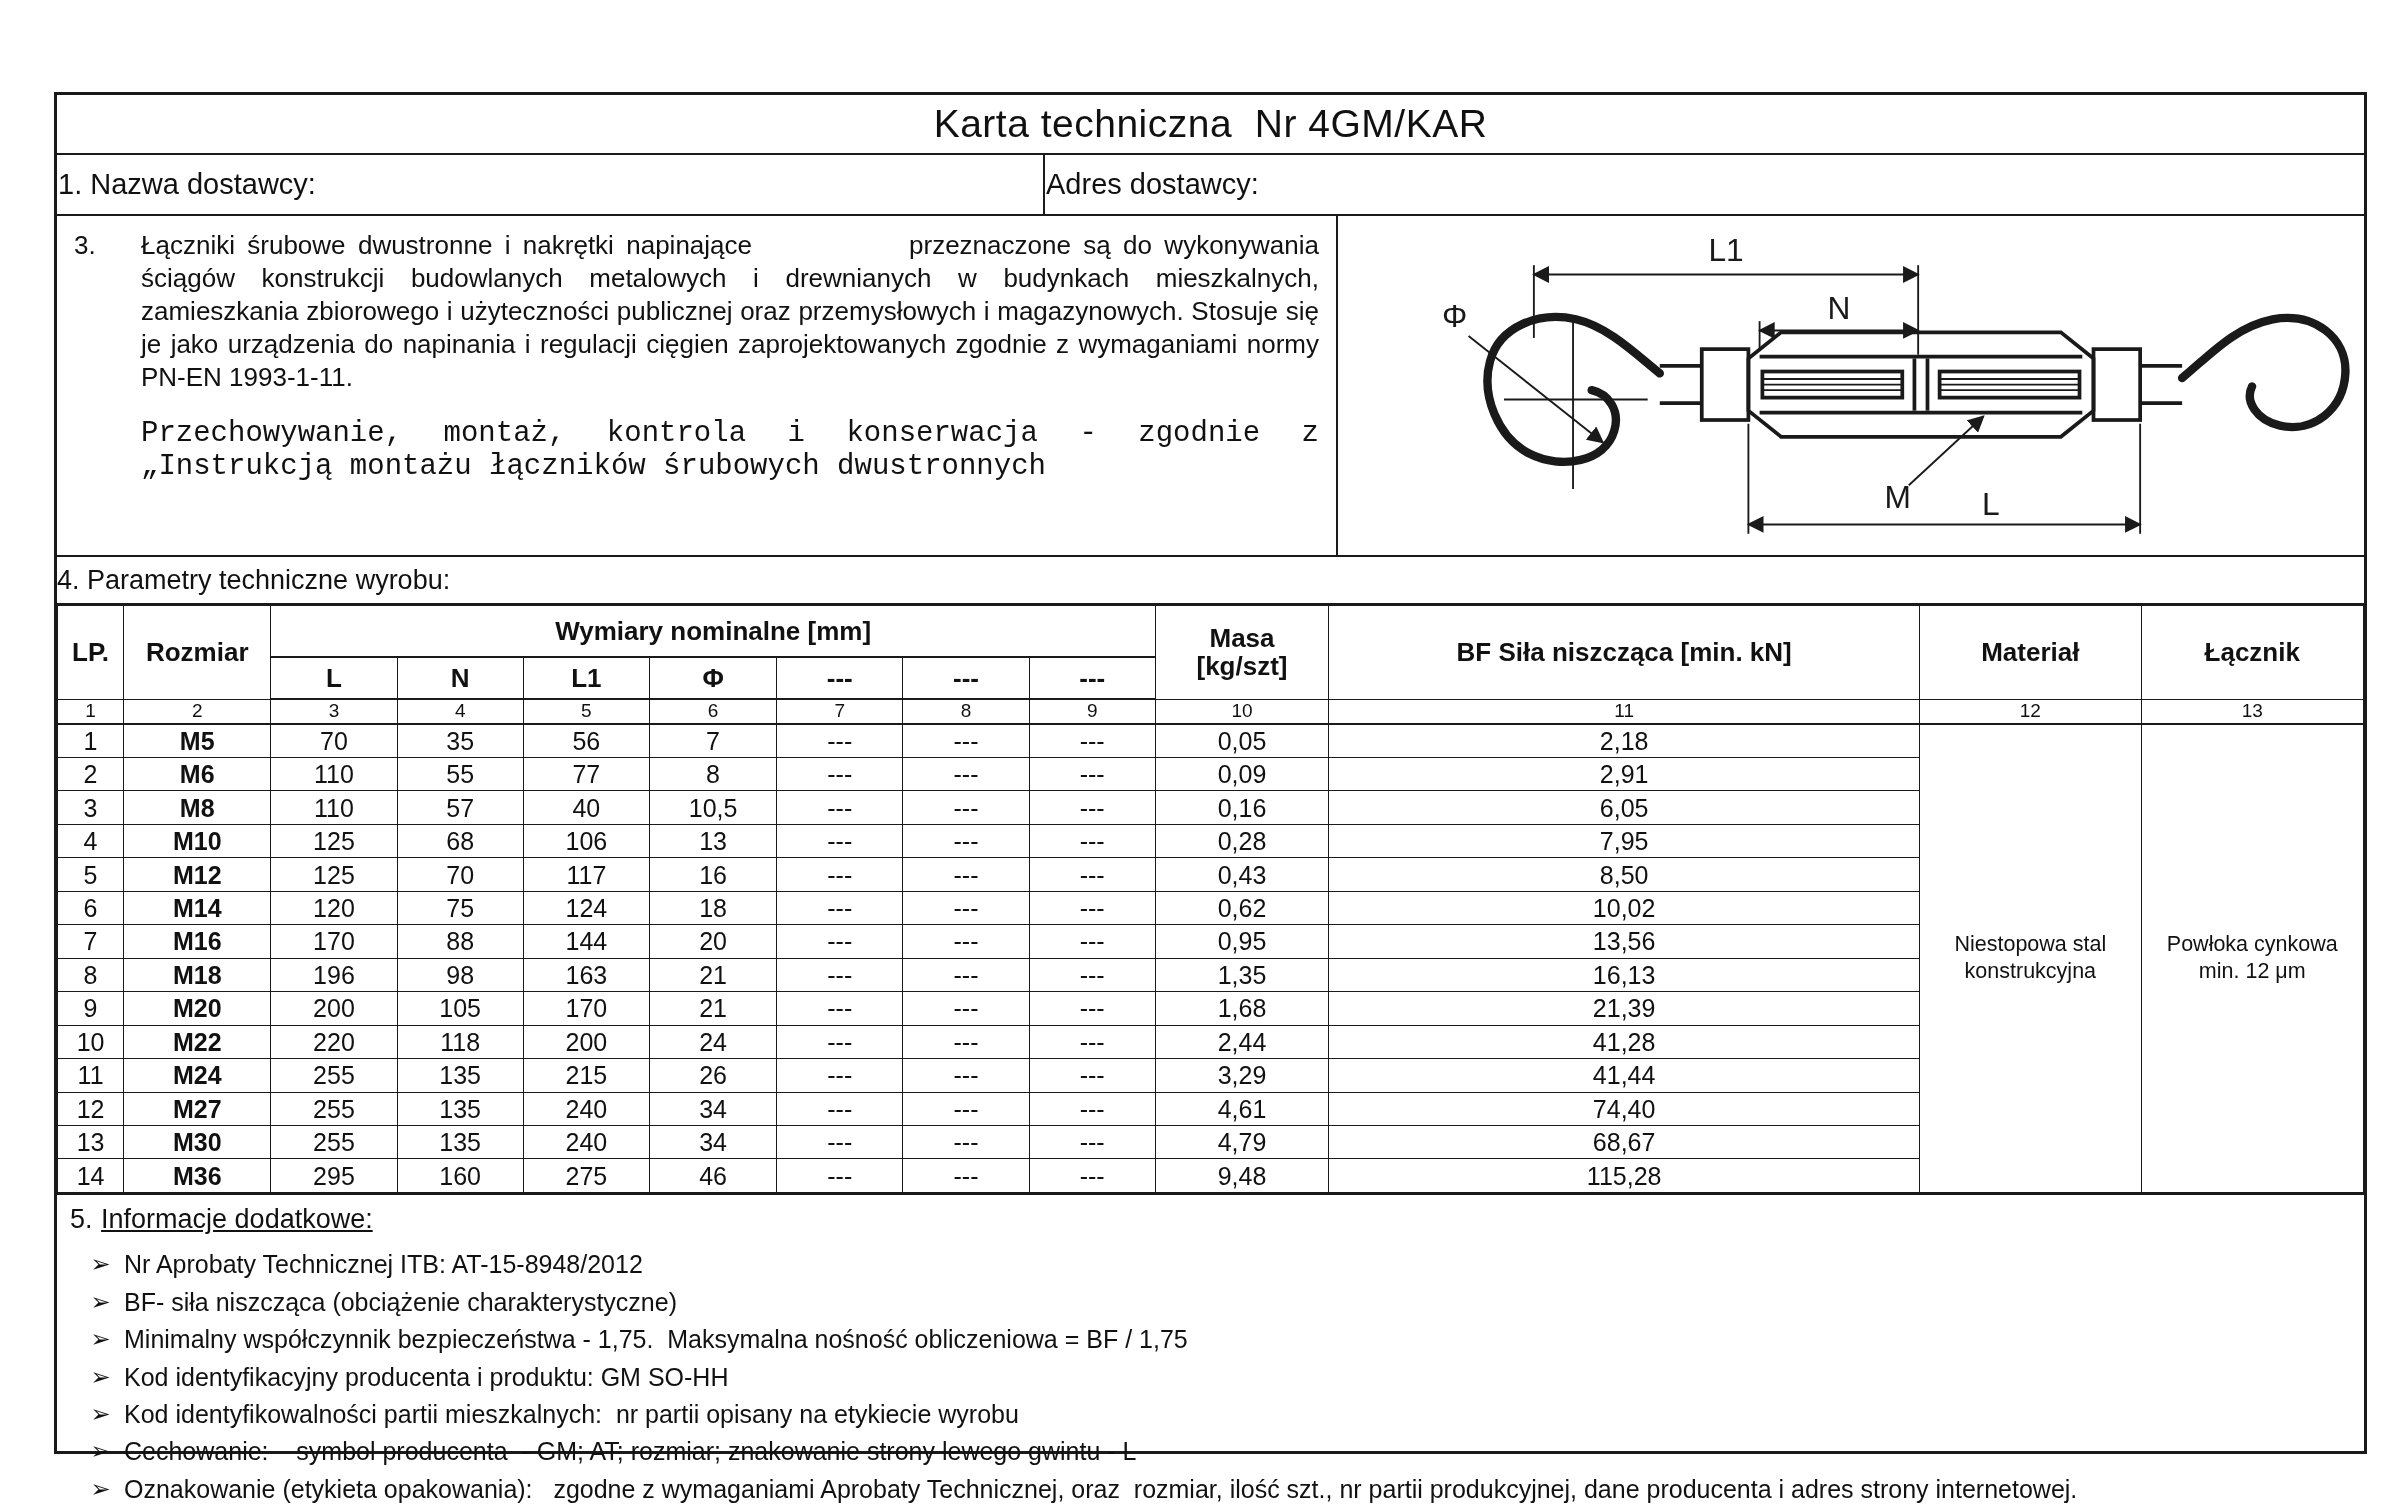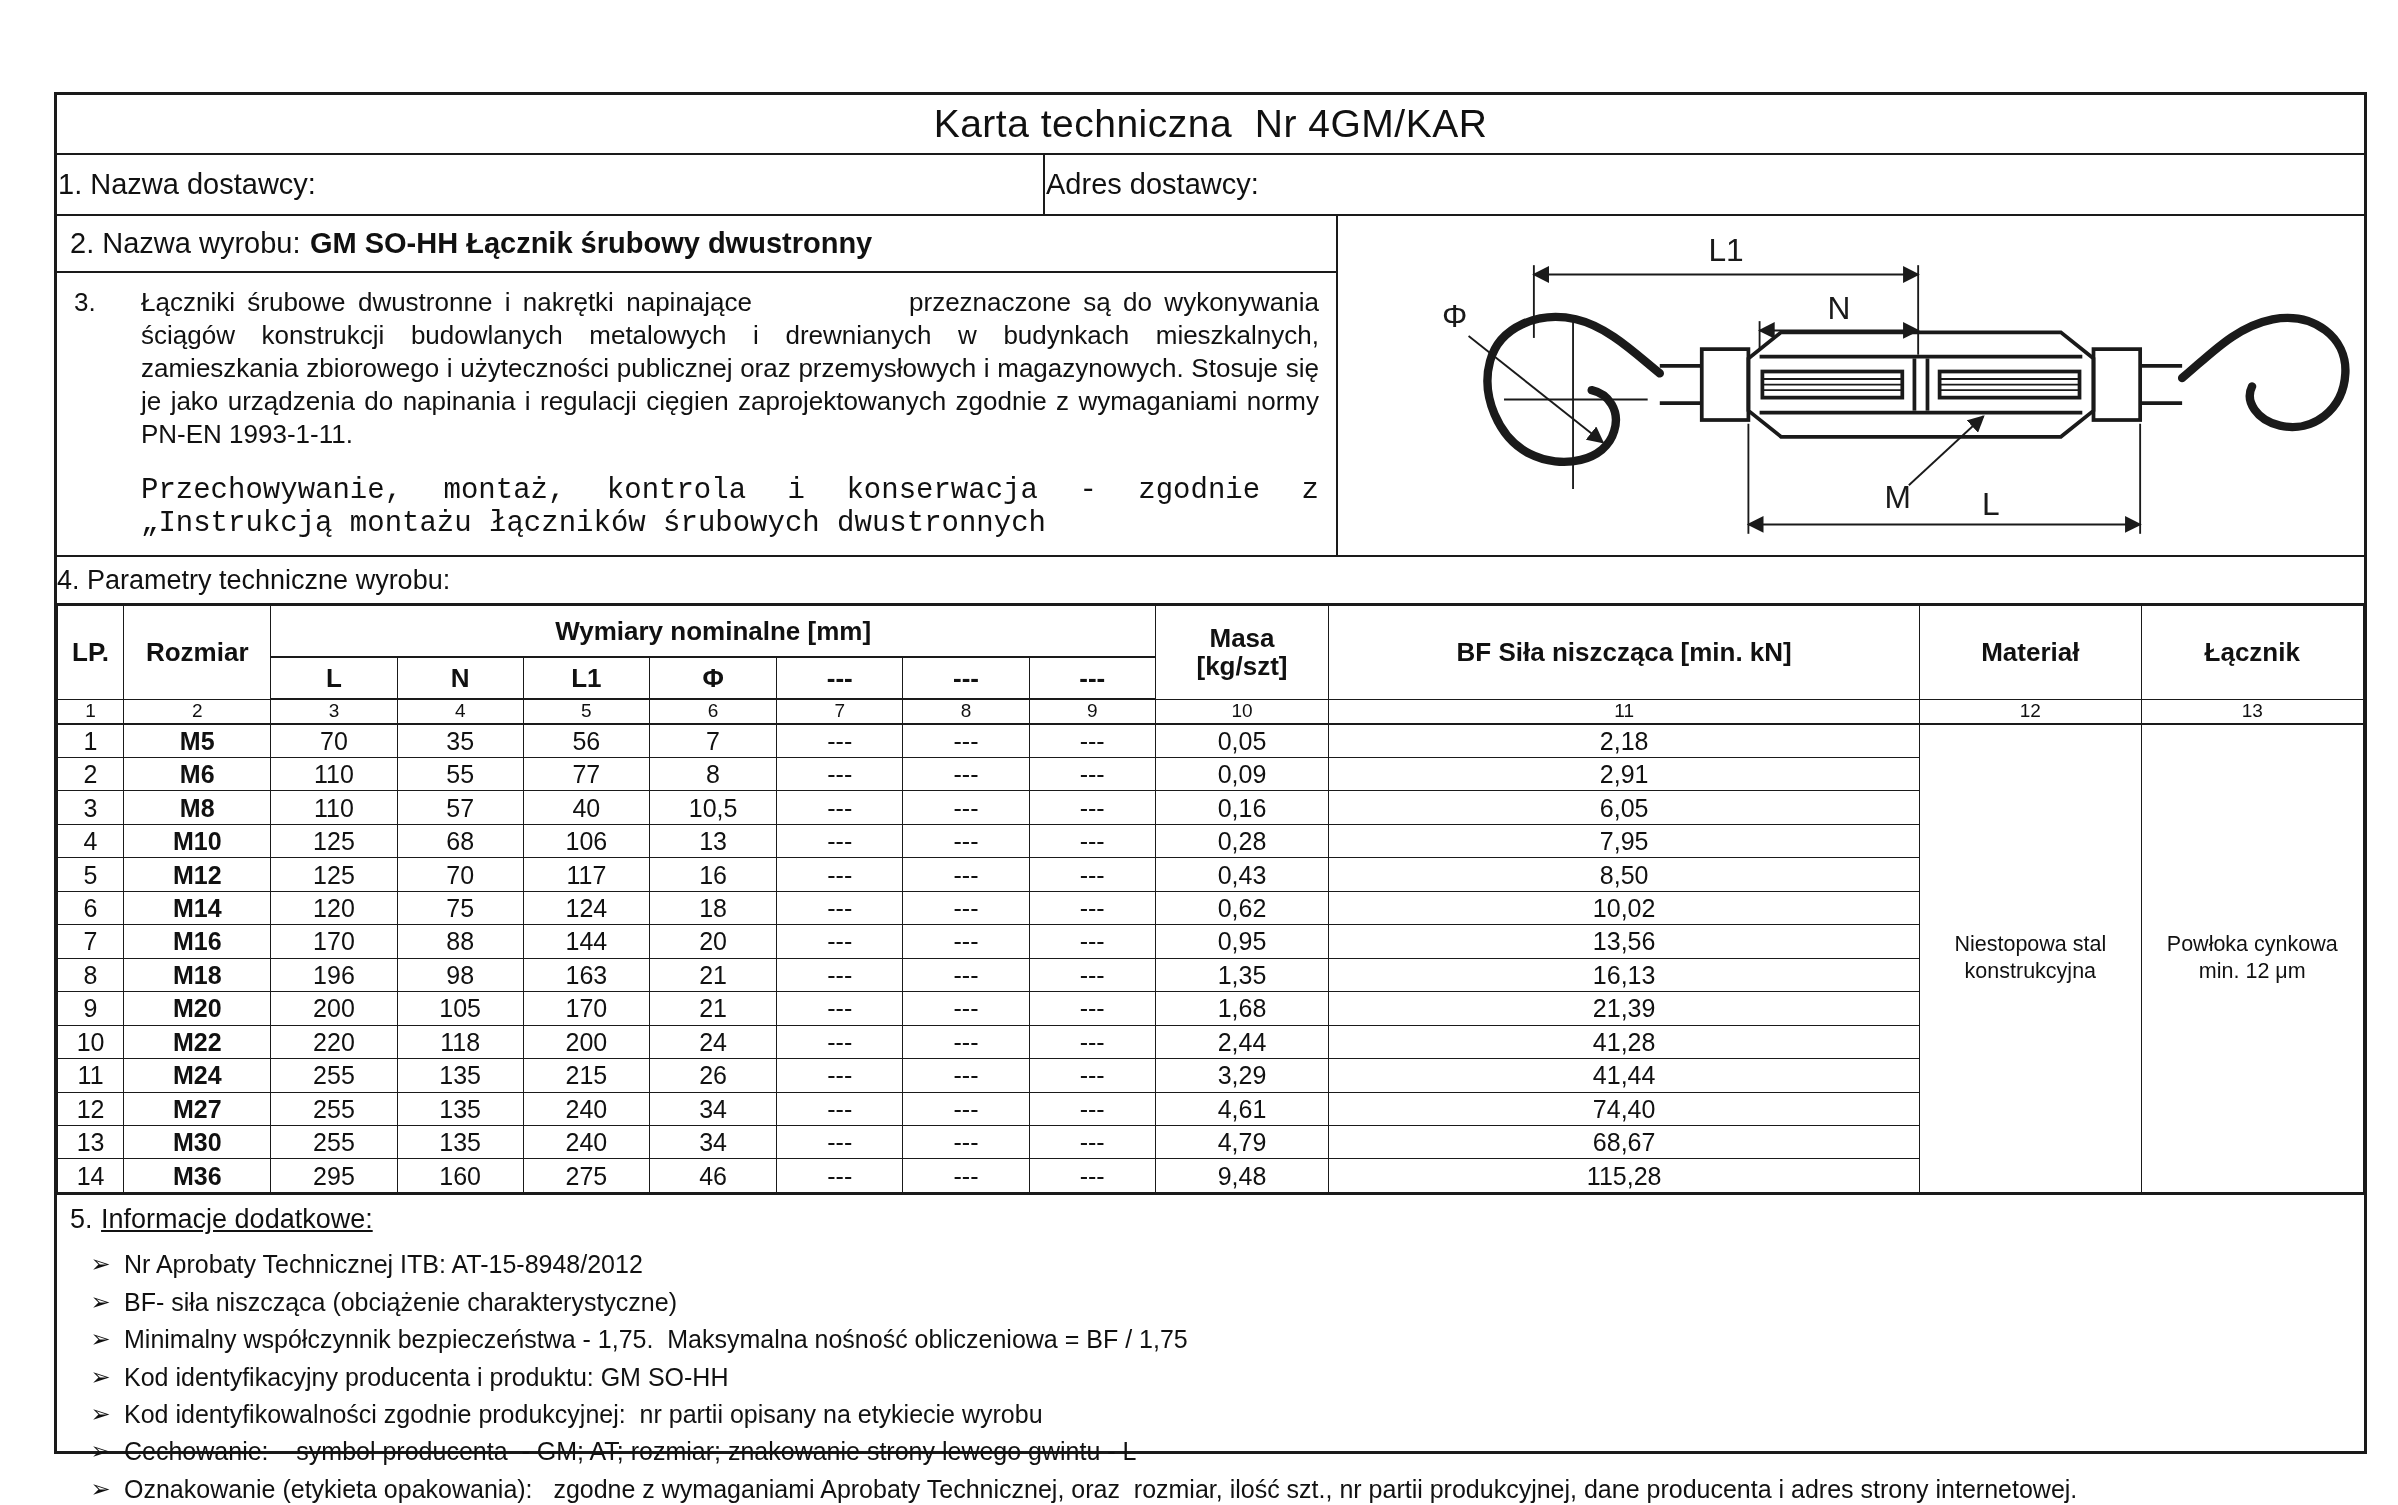--- a/index.html
+++ b/index.html
@@ -74,24 +74,20 @@
     <div class="cell left">
       <span>1. Nazwa dostawcy:</span>
     </div>
     <div class="cell right">
       <span>Adres dostawcy:</span>
     </div>
   </div>
 
   <div class="mid">
     <div class="mid-left">
-      <div class="product-row">
-        <span>2. Nazwa wyrobu:</span>
-        <span class="name">GM SO-HH Łącznik śrubowy dwustronny</span>
-      </div>
       <div class="desc">
         <div class="para">
           <span class="num">3.</span>
           <span class="ptext"><span>Łączniki śrubowe dwustronne i nakrętki napinające</span><span class="gap"></span><span>przeznaczone są do wykonywania ściągów konstrukcji budowlanych metalowych i drewnianych w budynkach mieszkalnych, zamieszkania zbiorowego i użyteczności publicznej oraz przemysłowych i magazynowych. Stosuje się je jako urządzenia do napinania i regulacji cięgien zaprojektowanych zgodnie z wymaganiami normy PN-EN 1993-1-11.</span></span>
         </div>
         <div class="p2">Przechowywanie, montaż, kontrola i konserwacja - zgodnie z „Instrukcją montażu łączników śrubowych dwustronnych</div>
       </div>
     </div>
 
     <div class="mid-right">
@@ -423,21 +419,21 @@
         <div class="bullet-item">
           <span class="marker">➢</span>
           <span class="btext">Minimalny współczynnik bezpieczeństwa - 1,75.  Maksymalna nośność obliczeniowa = BF / 1,75</span>
         </div>
         <div class="bullet-item">
           <span class="marker">➢</span>
           <span class="btext">Kod identyfikacyjny producenta i produktu: GM SO-HH</span>
         </div>
         <div class="bullet-item">
           <span class="marker">➢</span>
-          <span class="btext">Kod identyfikowalności zgodnie produkcyjnej:  nr partii opisany na etykiecie wyrobu</span>
+          <span class="btext">Kod identyfikowalności partii mieszkalnych:  nr partii opisany na etykiecie wyrobu</span>
         </div>
         <div class="bullet-item">
           <span class="marker">➢</span>
           <span class="btext">Cechowanie:    symbol producenta  - GM; AT; rozmiar; znakowanie strony lewego gwintu - L</span>
         </div>
         <div class="bullet-item">
           <span class="marker">➢</span>
           <span class="btext">Oznakowanie (etykieta opakowania):   zgodne z wymaganiami Aprobaty Technicznej, oraz  rozmiar, ilość szt., nr partii produkcyjnej, dane producenta i adres strony internetowej.</span>
         </div>
       </div>

